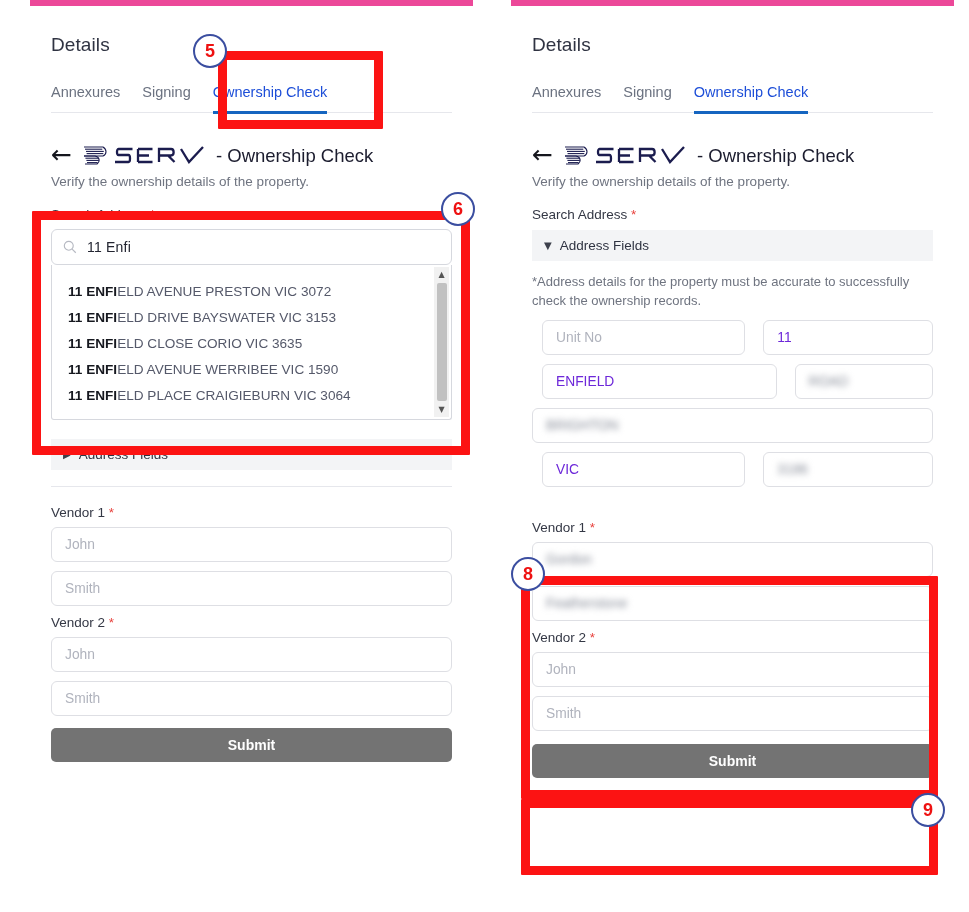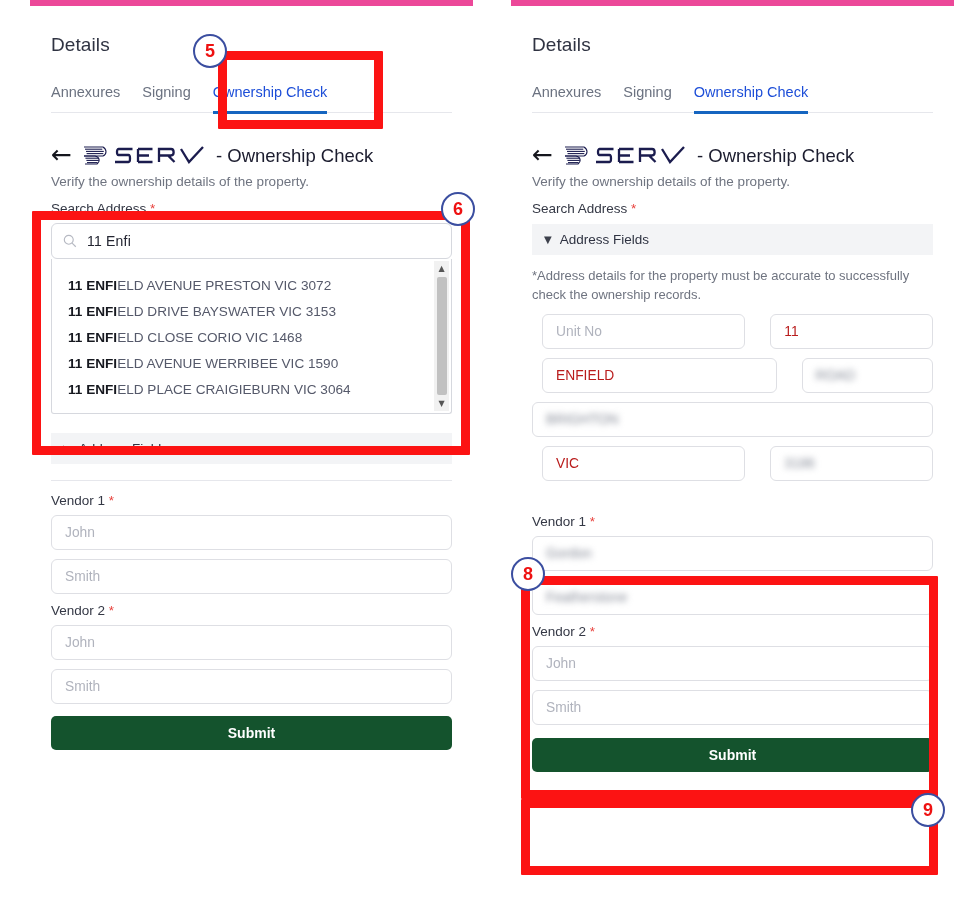--- a/index.html
+++ b/index.html
@@ -85,21 +85,21 @@
   .subtitle {
     font-size: 13.5px;
     color: #6f7480;
     margin-top: 7px;
   }
 
   
   .field-label {
     font-size: 13.5px;
     color: #343845;
-    margin-top: 12px;
+    margin-top: 18px;
     margin-bottom: 7px;
   }
   .req { color: #e8413c; }
 
   .search-box {
     height: 36px;
     border: 1px solid #d6d8de;
     border-radius: 6px;
     display: flex;
     align-items: center;
@@ -203,38 +203,38 @@
     border-radius: 6px;
     background: #fff;
     display: flex;
     align-items: center;
     padding: 0 13px;
     font-size: 13.8px;
     margin-bottom: 9px;
     width: 100%;
   }
   .inp.ph { color: #b0b3bd; }
-  .inp.val { color: #b91c1c; }
-  .row2 { display: flex; gap: 25px; padding-left: 10px; }
+  .inp.val { color: #6d28d9; }
+  .row2 { display: flex; gap: 18px; padding-left: 10px; }
   .row2 .inp { margin-bottom: 9px; }
   .w-60 { flex: 0 0 60%; }
   .w-40 { flex: 1 1 auto; }
   .w-52 { flex: 0 0 52%; }
   .w-48 { flex: 1 1 auto; }
 
   .blur-val {
     filter: blur(3.4px);
     color: #888d99;
     user-select: none;
   }
 
   
   .submit-btn {
     height: 34px;
-    background: #14532d;
+    background: #737373;
     color: #ffffff;
     border: none;
     border-radius: 5px;
     width: 100%;
     font-size: 14px;
     font-weight: 700;
     cursor: pointer;
     font-family: "Liberation Sans", sans-serif;
     display: flex;
     align-items: center;
@@ -323,21 +323,21 @@
 
     <div class="dropdown">
       <div class="dd-list">
         <div class="dd-item">
           <b>11 ENFI</b><span>ELD AVENUE PRESTON VIC 3072</span>
         </div>
         <div class="dd-item">
           <b>11 ENFI</b><span>ELD DRIVE BAYSWATER VIC 3153</span>
         </div>
         <div class="dd-item">
-          <b>11 ENFI</b><span>ELD CLOSE CORIO VIC 1468</span>
+          <b>11 ENFI</b><span>ELD CLOSE CORIO VIC 3635</span>
         </div>
         <div class="dd-item">
           <b>11 ENFI</b><span>ELD AVENUE WERRIBEE VIC 1590</span>
         </div>
         <div class="dd-item">
           <b>11 ENFI</b><span>ELD PLACE CRAIGIEBURN VIC 3064</span>
         </div>
       </div>
       <div class="scrollbar">
         <div class="sb-arrow">▲</div>

